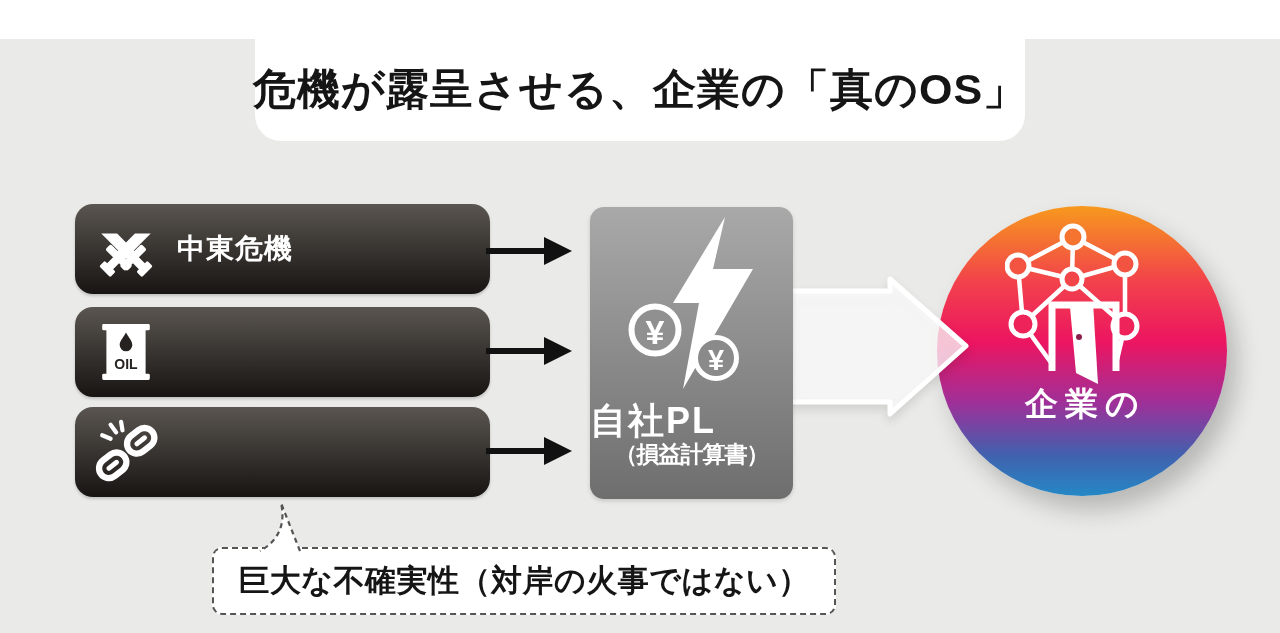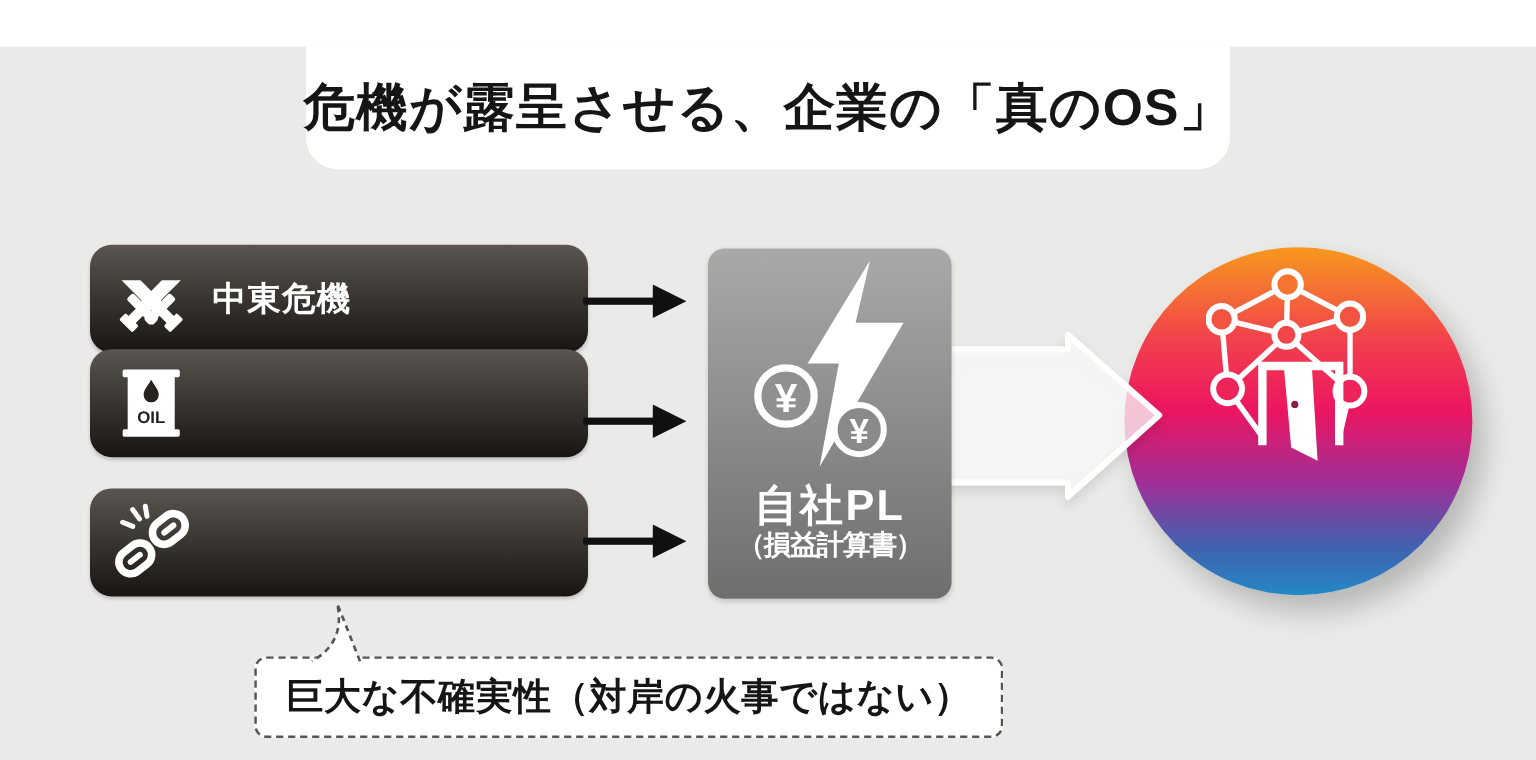--- a/index.html
+++ b/index.html
@@ -28,21 +28,21 @@
     background:var(--arrow-black,#111);}
   .black-arrow .head{position:absolute;left:58px;top:0;width:0;height:0;
     border-left:28px solid var(--arrow-black,#111);
     border-top:14px solid transparent;border-bottom:14px solid transparent;}
 
   
   .pl-box{position:absolute;left:590px;top:168px;width:203px;height:292px;border-radius:14px;
     background:linear-gradient(180deg,var(--pl-box-top,#A9A9A9),var(--pl-box-bottom,#6E6E6E));
     box-shadow:0 2px 4px rgba(0,0,0,0.15);z-index:2;}
   .pl-icons{position:absolute;left:25px;top:2px;}
-  .pl-title{position:absolute;left:0;top:190px;width:100%;text-align:center;
+  .pl-title{position:absolute;left:0;top:190px;width:100%;
     color:var(--text-light,#fff);font-size:36px;font-weight:800;letter-spacing:2px;}
   .pl-subtitle{position:absolute;left:0;top:232px;width:100%;text-align:center;
     color:var(--text-light,#fff);font-size:23px;font-weight:700;letter-spacing:-1px;white-space:nowrap;}
 
   
   .big-arrow{position:absolute;left:780px;top:235px;z-index:1;
     filter:drop-shadow(0 5px 5px rgba(0,0,0,0.12));}
 
   
   .os-circle{position:absolute;left:937px;top:167px;width:290px;height:290px;border-radius:50%;
@@ -84,21 +84,21 @@
           <polygon points="58,26 42,10 42,62 58,62"></polygon>
           <rect x="28" y="61" width="44" height="11" rx="3"></rect>
           <rect x="44" y="71" width="12" height="15"></rect>
           <rect x="39" y="84" width="22" height="11" rx="2"></rect>
         </g>
       </g>
     </svg>
     <div class="cause-label">中東危機</div>
   </div>
 
-  <div class="cause" style="top:252px">
+  <div class="cause" style="top:268px">
     <svg class="cause-icon" width="70" height="70" viewBox="0 0 100 100">
       <g fill="#fff">
         <rect x="16" y="10" width="68" height="9" rx="2"></rect>
         <rect x="16" y="81" width="68" height="9" rx="2"></rect>
         <rect x="22" y="15" width="56" height="70"></rect>
       </g>
       <path fill="#262220" d="M50,22 C45,31 41,34 41,40 a9,9 0 0 0 18,0 C59,34 55,31 50,22 Z"></path>
       <text x="50" y="74" text-anchor="middle" font-size="20" font-weight="800" fill="#262220">OIL</text>
     </svg>
   </div>
@@ -178,20 +178,21 @@
         <circle cx="67" cy="60" r="10" fill="#F2454A"></circle>
         <circle cx="18" cy="105" r="12" fill="#EE235A"></circle>
         <circle cx="120" cy="107" r="12" fill="#EE235A"></circle>
       </g>
       <g>
         <path d="M47,152 L47,86 L111,86 L111,152" fill="none" stroke="#fff" stroke-width="7"></path>
         <polygon points="65,88 88,83 93,165 71,154" fill="#fff"></polygon>
         <circle cx="74" cy="118" r="3" fill="#8B1E4B"></circle>
       </g>
     </svg>
+    <div class="os-line os-line1">企業の</div>
   </div>
 
   <div class="note">
     <div class="note-text">巨大な不確実性（対岸の火事ではない）</div>
   </div>
   <svg class="note-tail" width="60" height="56" viewBox="0 0 60 56">
     <path d="M 50,54 L 31,6 C 36,28 28,44 10,54" fill="#fff" stroke="#555" stroke-width="2.2" stroke-dasharray="5,4"></path>
   </svg>
 
 </div>

